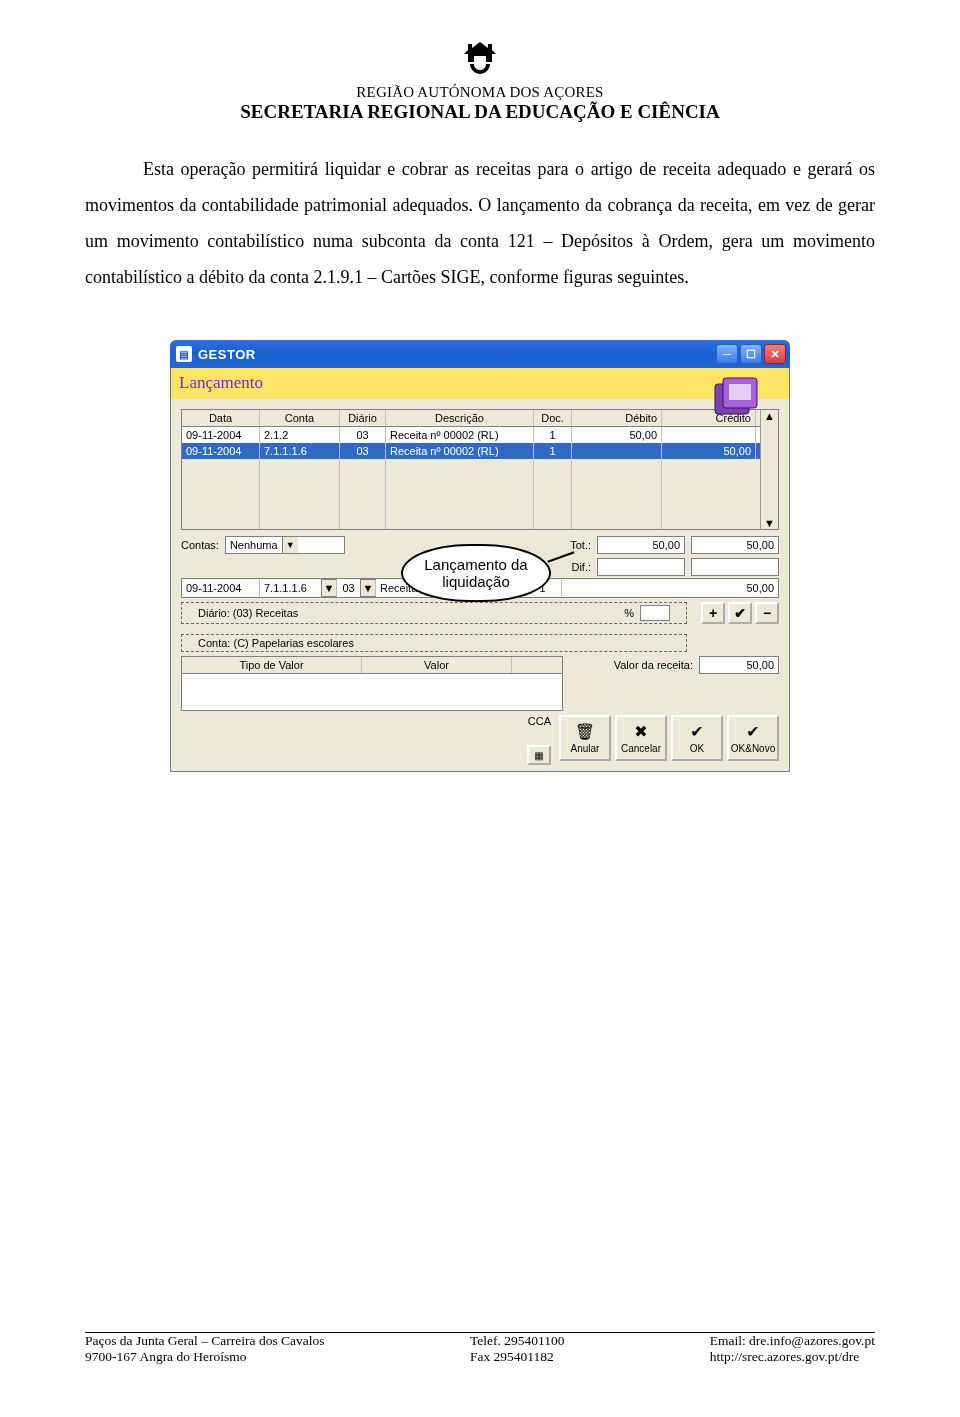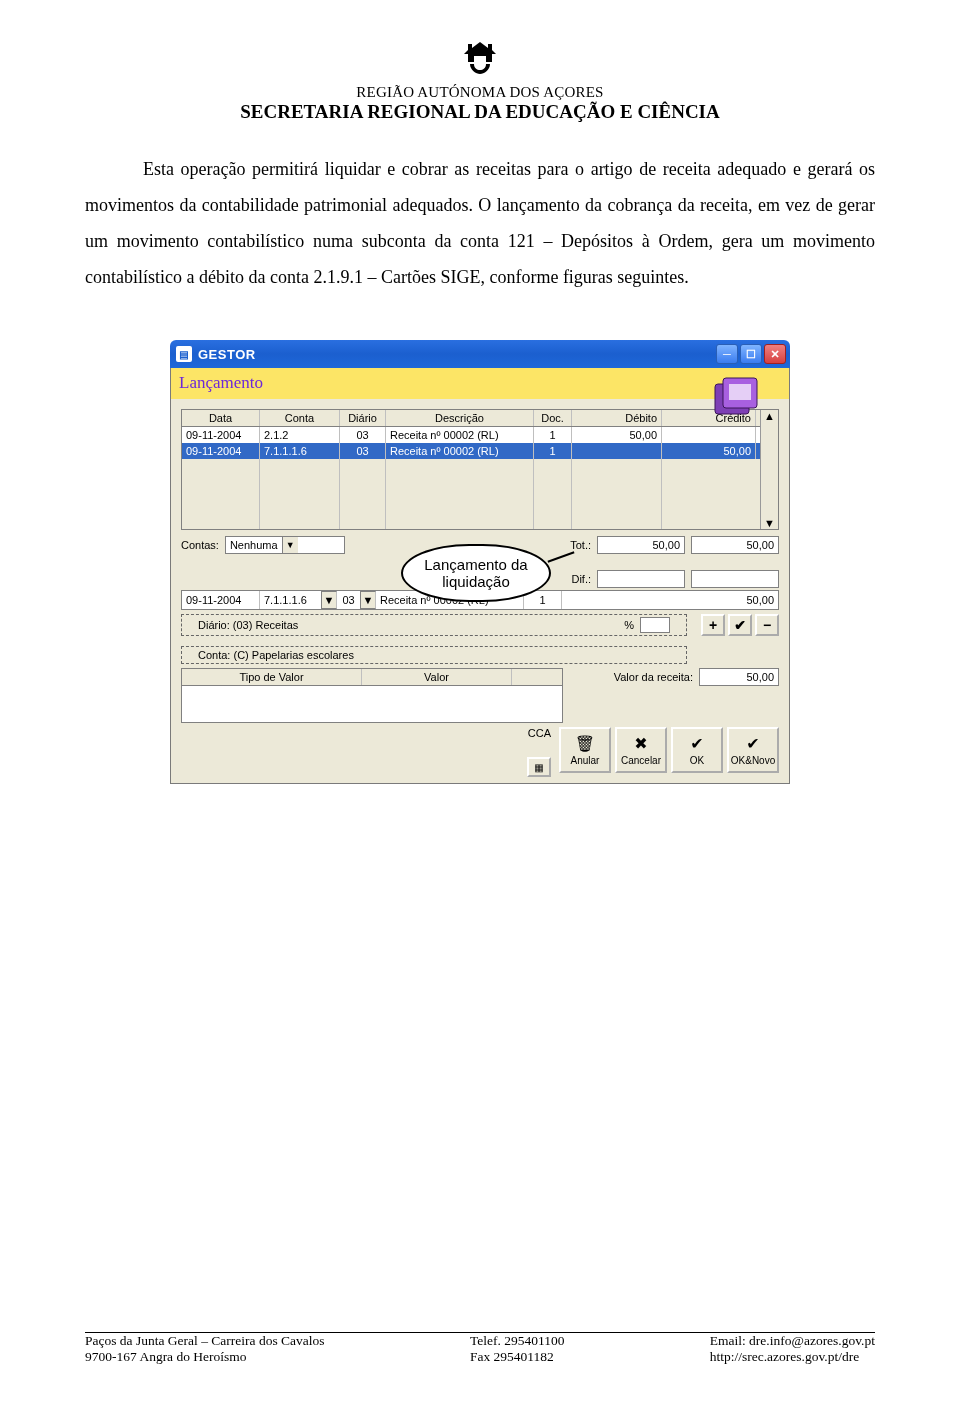--- a/index.html
+++ b/index.html
@@ -358,21 +358,21 @@
         <span class="lbl">Contas:</span>
         <div class="combo" style="width:120px">
           <span>Nenhuma</span>
           <div class="arrow">▼</div>
         </div>
         <div style="flex:1"></div>
         <span class="lbl tot-lbl">Tot.:</span>
         <span class="readonly tot-box" style="justify-content:flex-end">50,00</span>
         <span class="readonly tot-box" style="justify-content:flex-end">50,00</span>
       </div>
-      <div class="mid-row" style="margin-top:16px;justify-content:flex-end">
+      <div class="mid-row" style="margin-top:4px;justify-content:flex-end">
         <span class="lbl tot-lbl">Dif.:</span>
         <span class="readonly tot-box"></span>
         <span class="readonly tot-box"></span>
       </div>
 
       <div class="edit-line">
         <div class="gc c-data">09-11-2004</div>
         <div class="gc" style="width:62px">7.1.1.1.6</div>
         <div class="dd">▼</div>
         <div class="gc" style="width:24px;text-align:center;justify-content:center">03</div>

